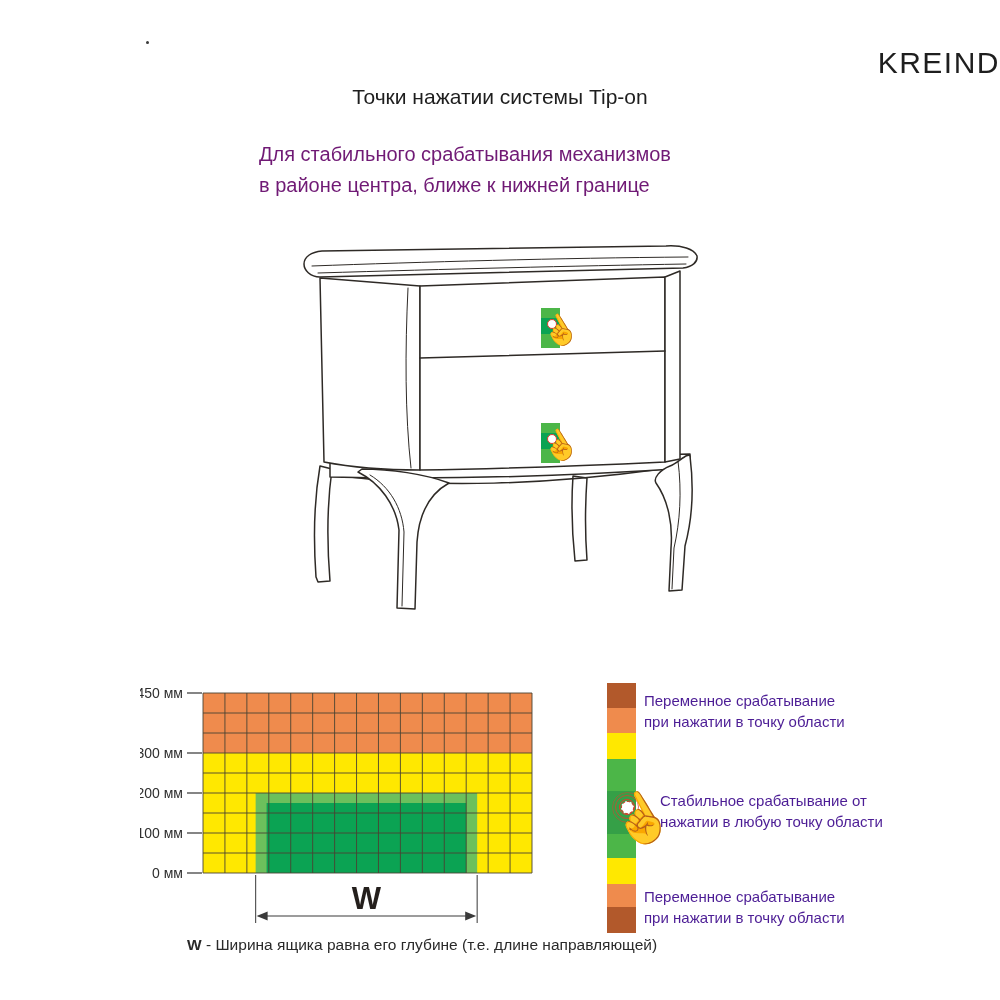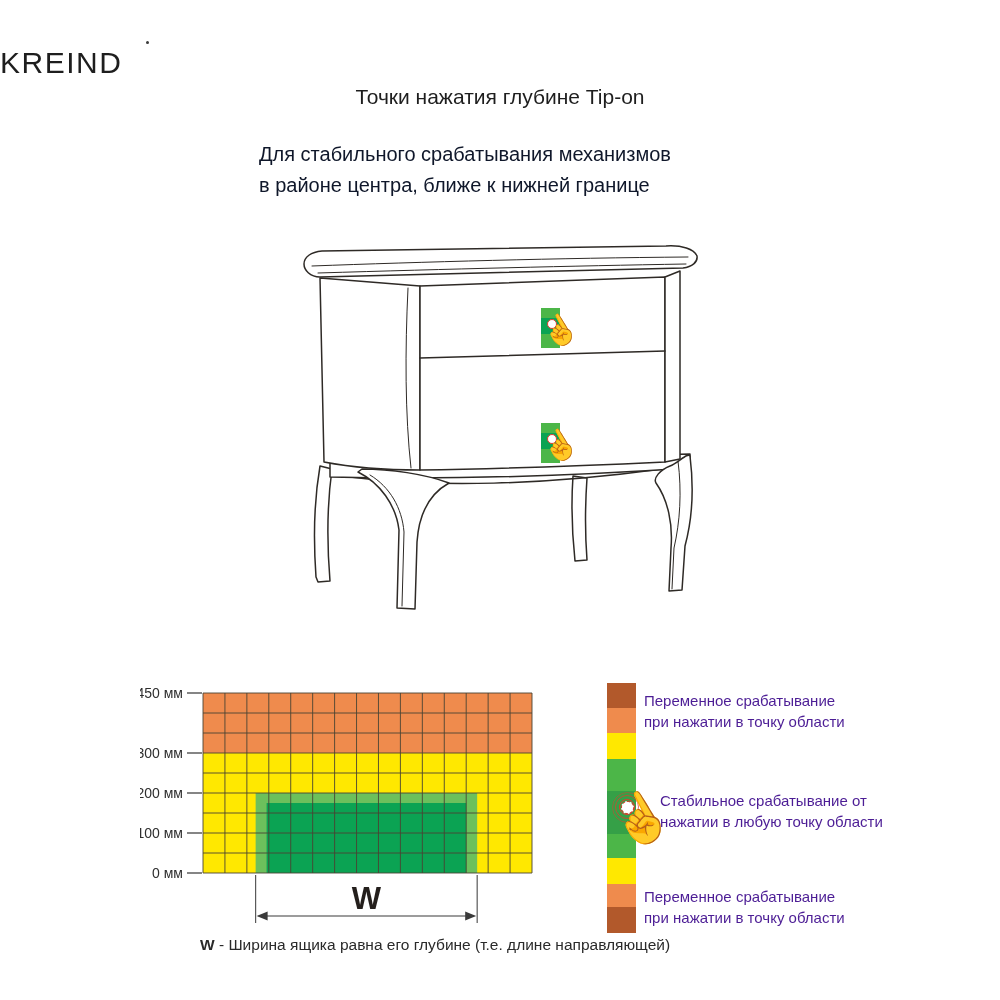--- a/index.html
+++ b/index.html
@@ -1,48 +1,48 @@
 <!DOCTYPE html>
 <html><head>
 <meta charset="utf-8">
 <style>
   html,body{margin:0;padding:0;background:#fff;}
   #stage{position:relative;width:1000px;height:1000px;background:#fff;overflow:hidden;
          font-family:"Liberation Sans",sans-serif;color:#1e1e1e;}
   .abs{position:absolute;}
   .dot{left:146px;top:41px;width:3px;height:3px;background:#3a3a3a;border-radius:50%;}
-  .title{left:0;top:46px;width:1000px;text-align:left;font-size:30px;letter-spacing:1.5px;color:#1e1e1e;}
+  .title{left:0;top:46px;width:1000px;text-align:right;font-size:30px;letter-spacing:1.5px;color:#1e1e1e;}
   .subtitle{left:0;top:85px;width:1000px;text-align:center;font-size:21px;color:#1e1e1e;}
-  .intro{left:259px;top:139px;font-size:20px;line-height:31px;color:#0f172a;}
+  .intro{left:259px;top:139px;font-size:20px;line-height:31px;color:#701a75;}
   .legend-bar{left:607px;top:683px;width:29px;}
   .legend-bar div{width:29px;}
   .legend-label{font-size:15px;line-height:21px;color:#4c1d95;}
   .ll-0{left:644px;top:690px;}
   .ll-1{left:660px;top:790px;}
   .ll-2{left:644px;top:886px;}
   .press-hand{color:#e23b2e;line-height:1;display:block;transform:rotate(-30deg);transform-origin:50% 50%;}
   .hand-sm{font-size:29px;width:29px;height:32px;}
   .hand-lg{font-size:48px;width:48px;height:52px;left:-14px;top:-9px;position:absolute;}
   .touch-anchor{left:627px;top:807px;width:0;height:0;}
   .ring{position:absolute;left:0;top:0;border:1.6px solid #e23b2e;border-radius:50%;box-sizing:border-box;}
   .burst{position:absolute;width:13px;height:13px;margin:-6.5px;background:#fff;
          border:1px dashed #e23b2e;border-radius:50%;box-sizing:border-box;}
-  .footer{left:200px;top:936px;font-size:15.5px;color:#2a2a2a;}
+  .footer{left:187px;top:936px;font-size:15.5px;color:#2a2a2a;}
   .footer b{font-weight:bold;}
   svg text{font-family:"Liberation Sans",sans-serif;}
 </style>
 </head>
 <body>
 
 <div id="stage">
 
   <div class="abs dot"></div>
 
   <div class="abs title">KREIND</div>
-  <div class="abs subtitle">Точки нажатия глубине Tip-on</div>
+  <div class="abs subtitle">Точки нажатии системы Tip-on</div>
 
   <div class="abs intro">
     <div>Для стабильного срабатывания механизмов</div>
     <div>в районе центра, ближе к нижней границе</div>
   </div>
 
   <svg class="abs" style="left:290px;top:242px" width="420" height="392" viewBox="290 242 420 392">
     <g fill="#ffffff" stroke="#2e2a26" stroke-width="1.5" stroke-linejoin="round" stroke-linecap="round">
 
       <path d="M320,466 C315,495 313,535 316,577 L318,582 L330,581 C327,545 327,505 332,469 Z"></path>

